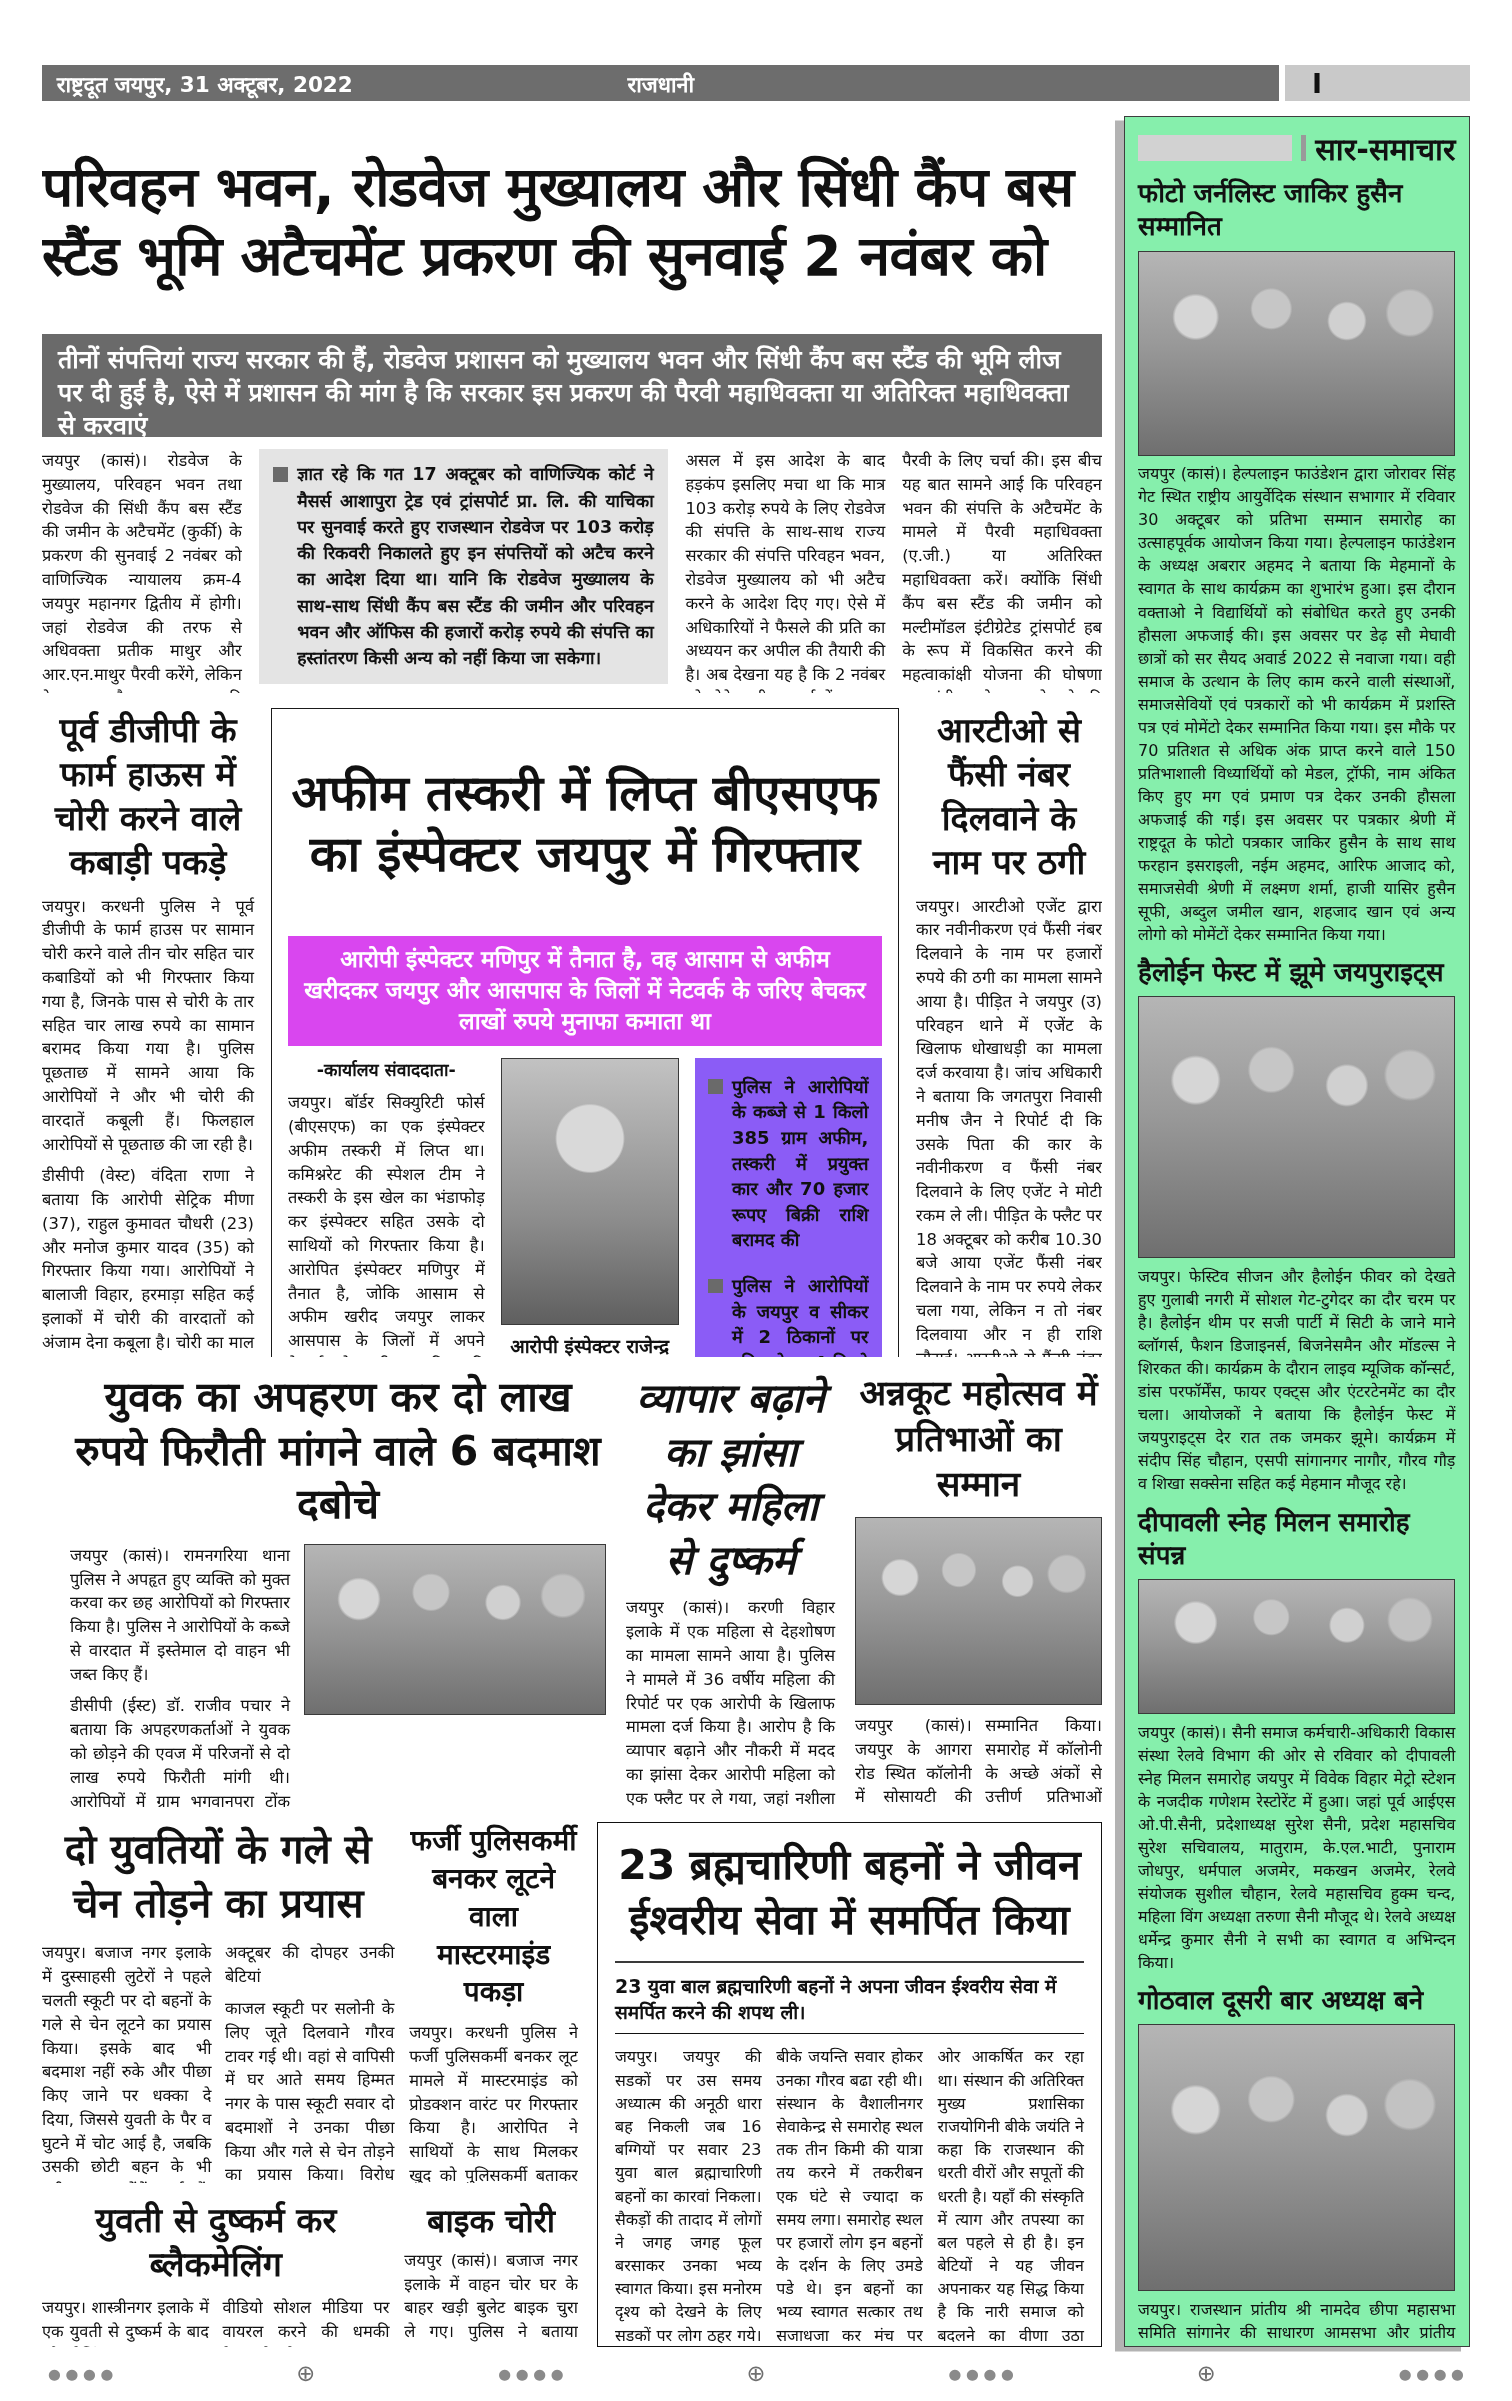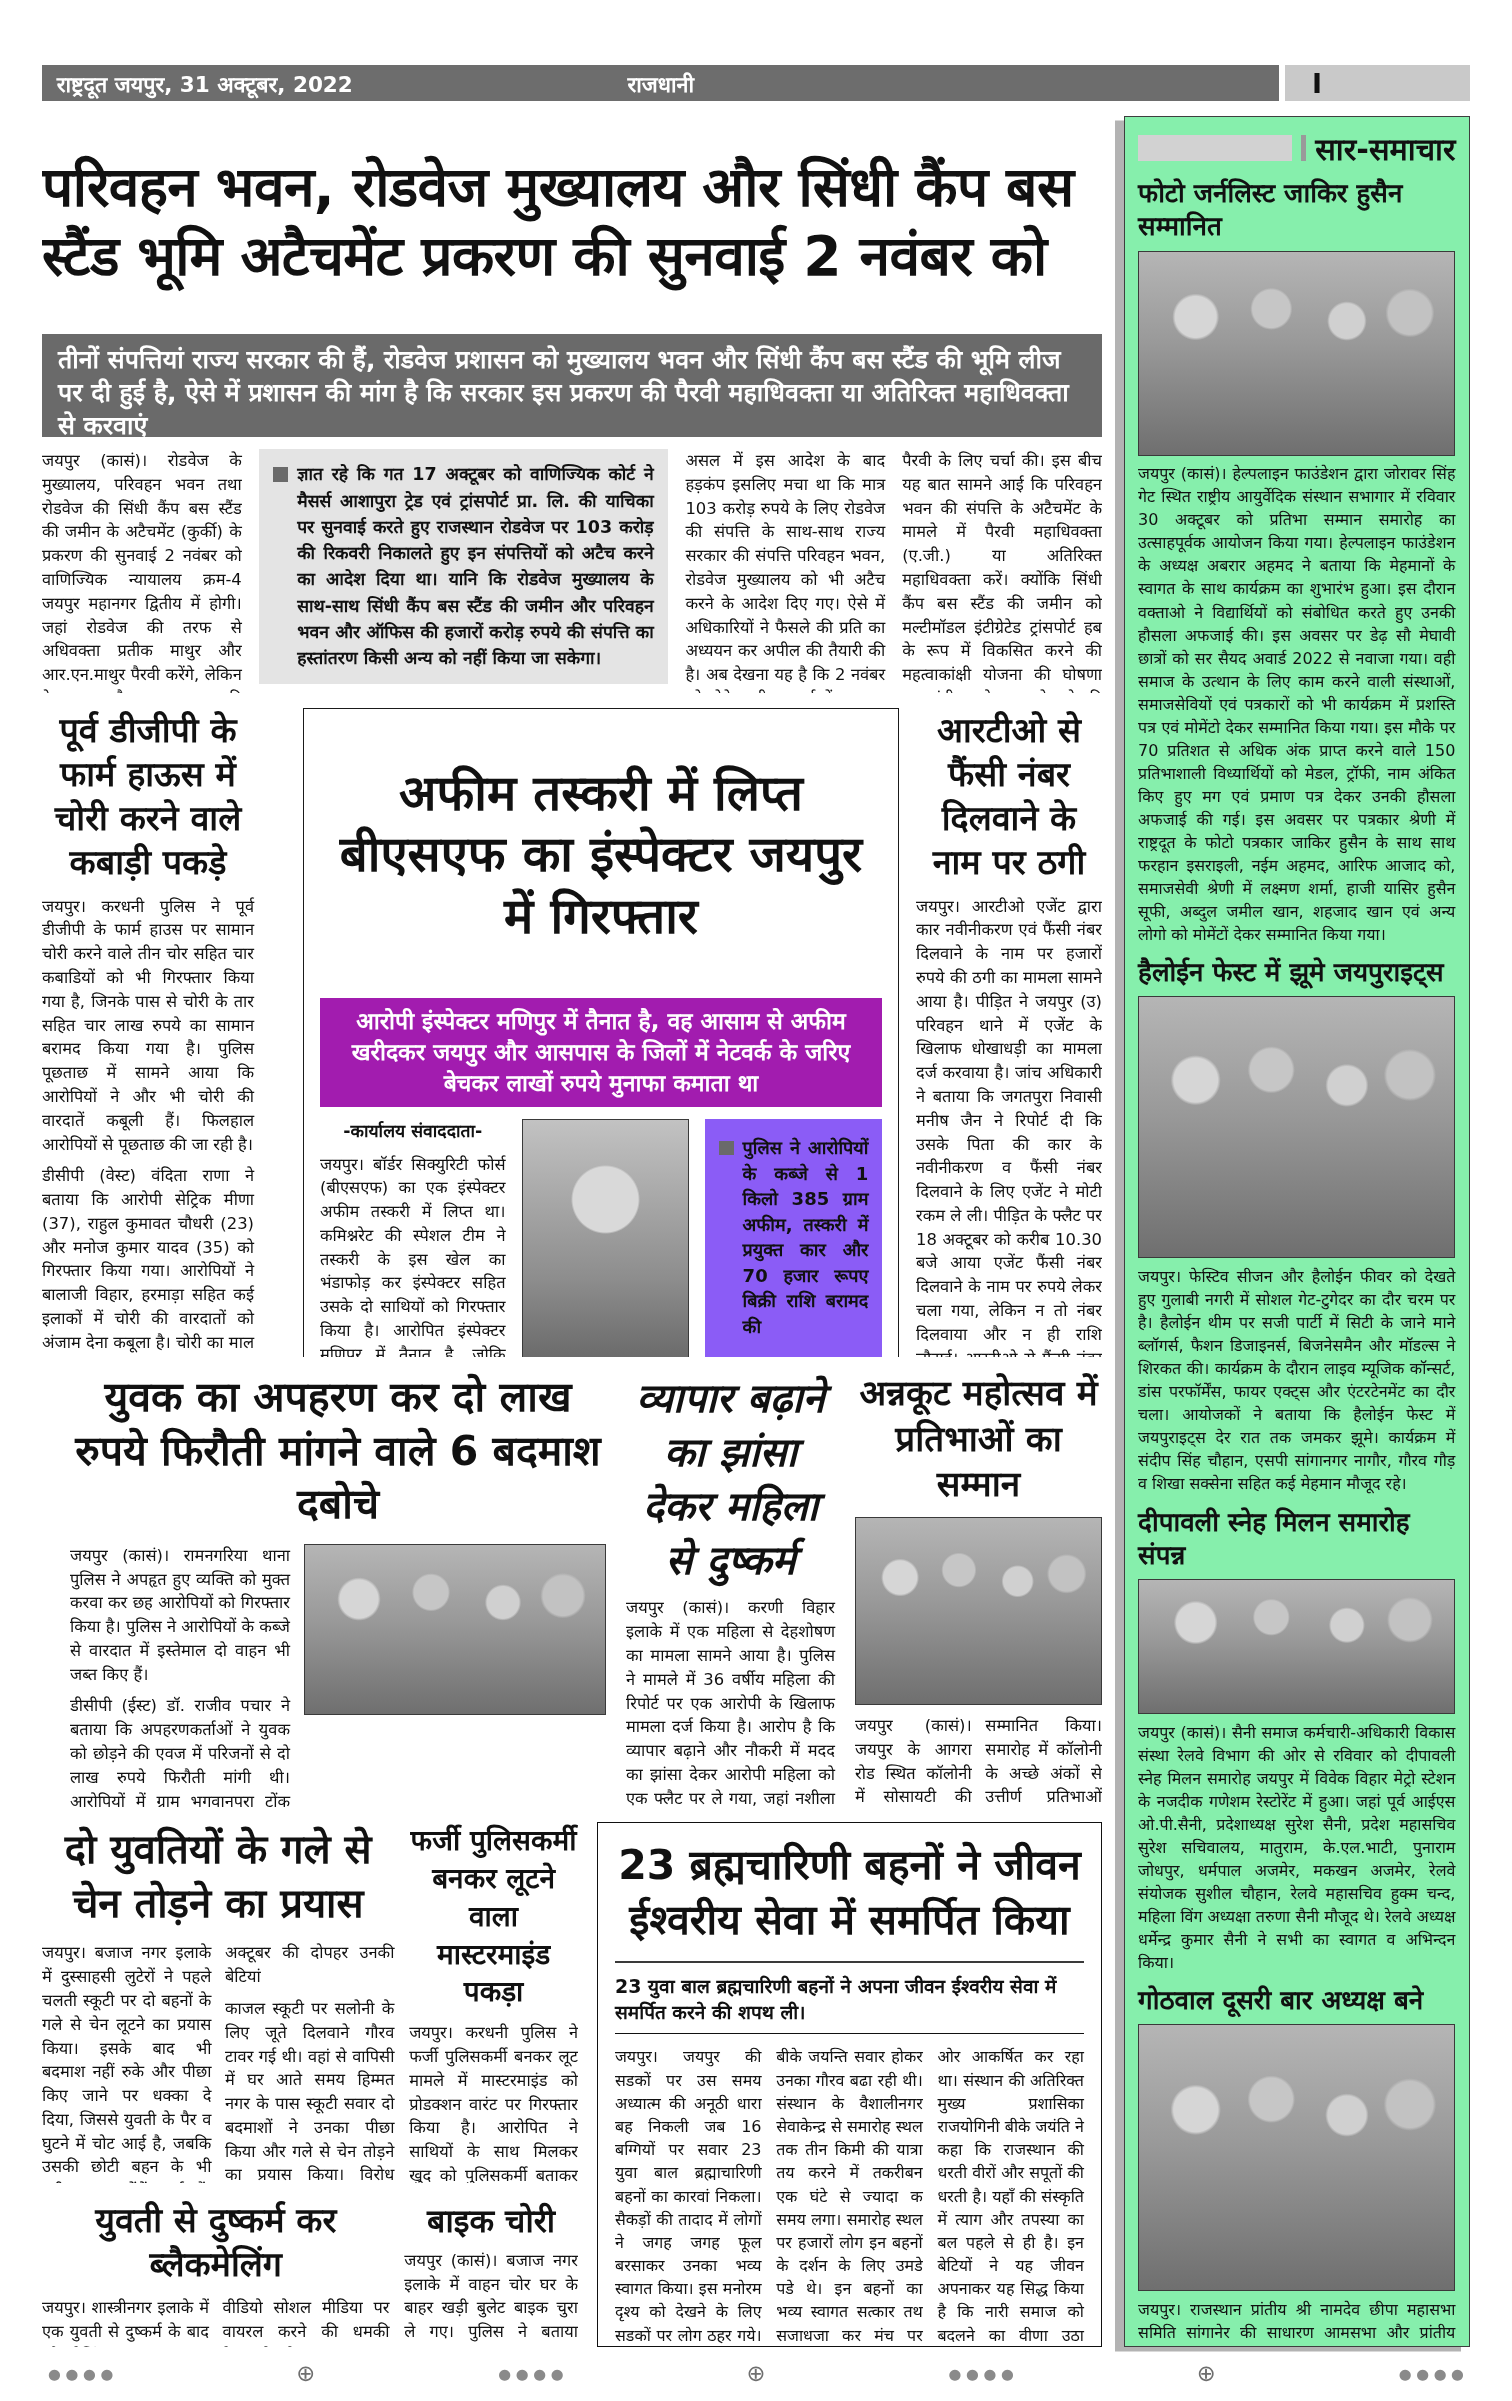--- a/index.html
+++ b/index.html
@@ -28,23 +28,23 @@
   .lead-subhead{margin-top:5px;background:#6a6a6a;color:#ffffff;font-size:25px;font-weight:700;
     line-height:1.32;padding:9px 16px;height:85px;overflow:hidden;}
   .lead-body{margin-top:12.4px;display:grid;grid-template-columns:1fr 2.05fr 1fr 1fr;gap:17px;
     height:244px;overflow:hidden;}
   .hl-box{background:#e4e4e4;padding:12.4px 14.7px;font-size:17.5px;font-weight:600;line-height:1.5;
     display:flex;gap:9px;text-align:justify;}
   .sq{width:14.7px;height:14.7px;background:#6a6a6a;flex:none;margin-top:5.6px;}
   
   .row2{margin-top:14.7px;display:grid;grid-template-columns:212px 1fr 186px;gap:17px;height:649px;overflow:hidden;}
   .h-side{font-size:34px;font-weight:800;line-height:1.3;text-align:center;margin:0 0 10.2px 0;}
-  .bsf-box{border:1.7px solid #1a1a1a;padding:13.6px 16px;display:flex;flex-direction:column;overflow:hidden;margin-left:32px;}
+  .bsf-box{border:1.7px solid #1a1a1a;padding:13.6px 16px;display:flex;flex-direction:column;overflow:hidden;}
   .bsf-h{font-size:49px;font-weight:800;text-align:center;line-height:1.25;}
-  .bsf-sub{margin-top:10.2px;background:#a21caf;color:#fff;font-size:23px;font-weight:700;
+  .bsf-sub{margin-top:10.2px;background:#d946ef;color:#fff;font-size:23px;font-weight:700;
     text-align:center;line-height:1.35;padding:8px 12.4px;}
   .bsf-mid{margin-top:12.4px;display:grid;grid-template-columns:1.05fr .95fr 1fr;gap:16px;}
   .byline{font-weight:800;text-align:center;font-size:17.5px;margin:0 0 5.6px 0;}
   .portrait-wrap{display:flex;flex-direction:column;}
   .caption{font-size:19px;font-weight:800;text-align:center;margin-top:8px;
     padding-bottom:6.8px;border-bottom:1.7px solid #111;}
   .bullets{background:#8b5cf6;padding:16px 13.6px;display:flex;flex-direction:column;gap:20.3px;
     font-size:18px;font-weight:700;line-height:1.42;text-align:justify;}
   .bullet{display:flex;gap:9px;}
   

